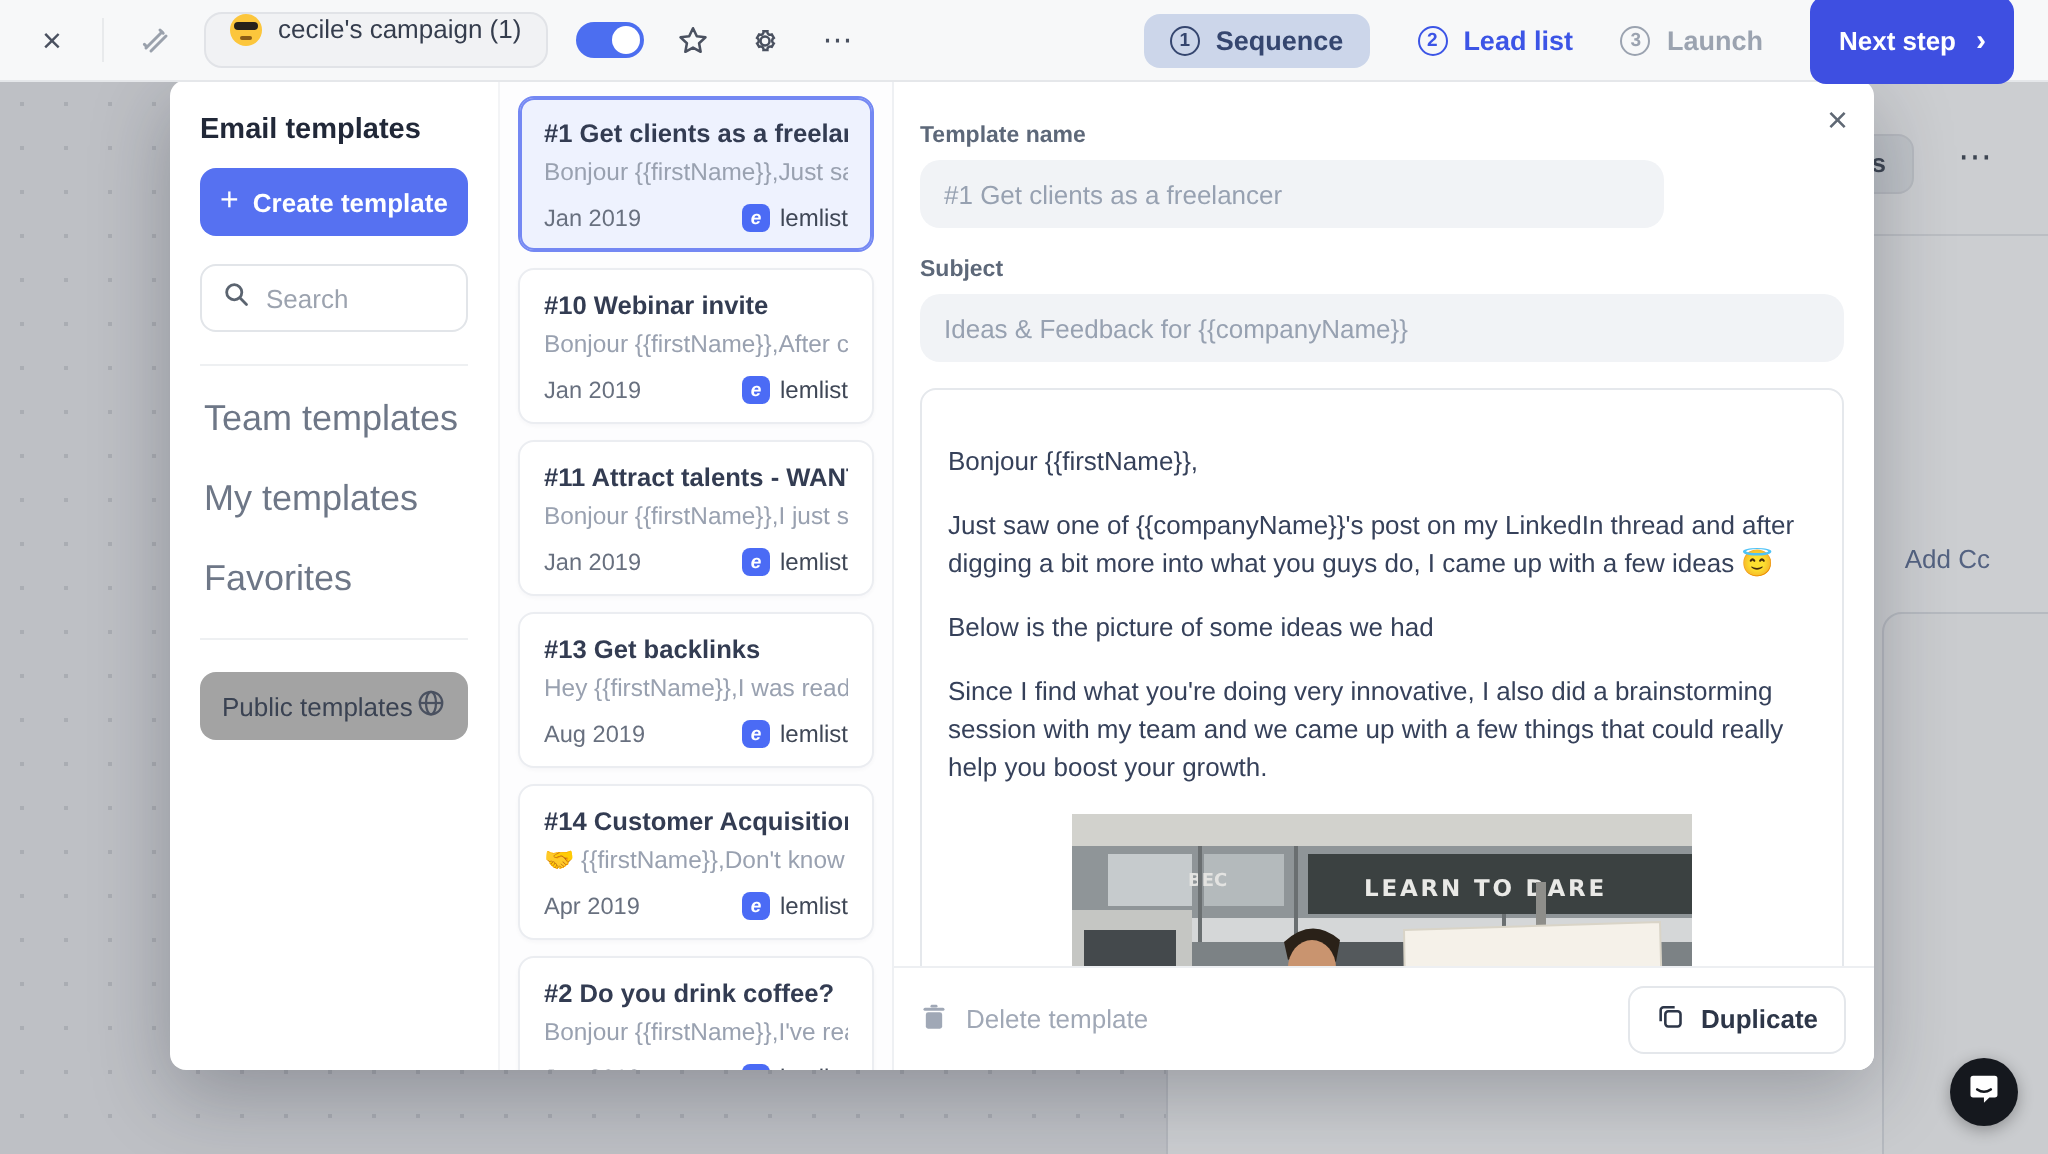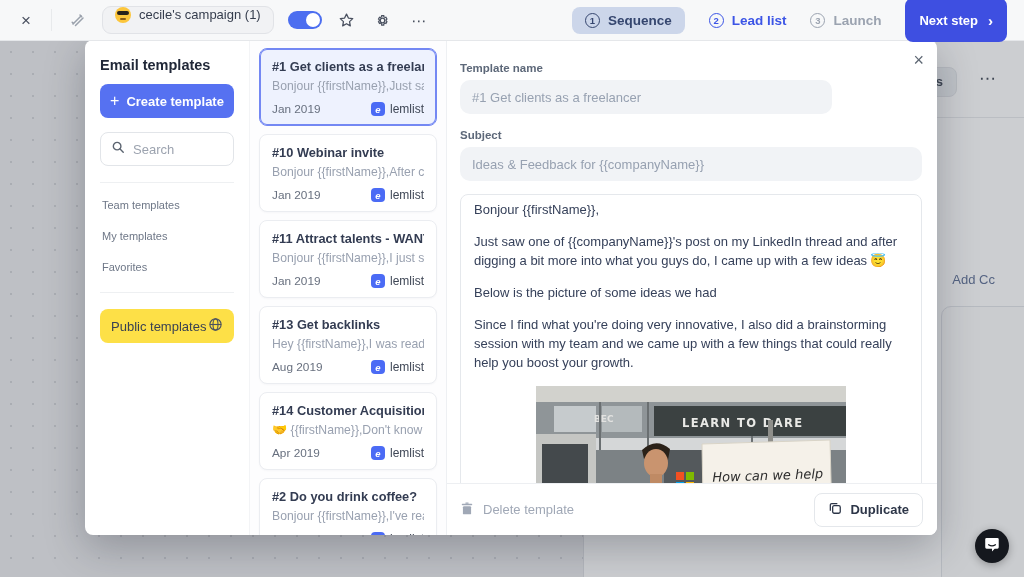--- a/index.html
+++ b/index.html
@@ -56,22 +56,22 @@
   .m-title { font-size:14.5px; font-weight:700; color:#212838; margin-bottom:11px; }
   .create-btn { width:100%; height:34px; border:none; border-radius:8px; background:#5671f1; color:#fff;
                 font-size:13px; font-weight:700; font-family:inherit; cursor:pointer; display:flex;
                 align-items:center; justify-content:center; gap:7px; }
   .create-plus { font-size:16px; font-weight:400; }
   .search-box { margin-top:14px; height:34px; border:1px solid #e2e5e9; border-radius:8px; display:flex;
                 align-items:center; gap:8px; padding:0 10px; background:#fff; }
   .search-box input { border:none; outline:none; width:100%; font-size:13px; color:#374151; font-family:inherit; background:transparent; }
   .search-box input::placeholder { color:#9ca3af; }
   .side-div { height:1px; background:#eef0f2; margin:16px 0; }
-  .nav-item { font-size:11px; color:#6e7787; margin:0 2px 19px; cursor:pointer; }
-  .pub-pill { height:34px; border-radius:8px; background:#fde047; display:flex; align-items:center;
+  .nav-item { font-size:18px; color:#6e7787; margin:0 2px 19px; cursor:pointer; }
+  .pub-pill { height:34px; border-radius:8px; background:#a3a3a3; display:flex; align-items:center;
               justify-content:space-between; padding:0 11px; font-size:13px; color:#3a4252; cursor:pointer; }
 
   
   .m-list { width:198px; flex:0 0 auto; border-left:1px solid #f3f4f6; border-right:1px solid #eef0f3;
             background:#fdfdfe; padding:8px 9px; overflow:hidden; }
   .card { background:#fff; border:1px solid #ebedf1; border-radius:8px; padding:10px 12px 9px; margin-bottom:8px;
           cursor:pointer; box-shadow:0 1px 2px rgba(25,30,50,.03); }
   .card.selected { border:1px solid #7488f3; background:#eef2fe; box-shadow:0 0 0 1px #7488f3 inset; }
   .card-title { font-size:12.8px; font-weight:700; color:#333c52; margin-bottom:5px; white-space:nowrap; overflow:hidden; }
   .card-preview { font-size:12.2px; color:#99a1b0; margin-bottom:9px; white-space:nowrap; overflow:hidden; }
@@ -83,21 +83,21 @@
 
   
   .m-detail { flex:1; position:relative; padding:0 15px 0 13px; }
   .d-close { position:absolute; top:11px; right:13px; font-size:18px; color:#5f6874; cursor:pointer; background:none; border:none; line-height:1; }
   .fld-label { font-size:11.5px; font-weight:700; color:#5d6879; }
   .lbl-1 { margin-top:22px; }
   .lbl-2 { margin-top:15px; }
   .fld-input { margin-top:6px; height:34px; width:100%; background:#f1f3f6; border:none; border-radius:10px;
                padding:0 12px; font-size:13px; color:#97a1b1; font-family:inherit; outline:none; }
   .fld-input.narrow { width:372px; }
-  .body-box { margin-top:13px; height:297px; border:1px solid #e5e8ec; border-radius:8px; padding:6px 13px;
+  .body-box { margin-top:13px; height:297px; border:1px solid #e5e8ec; border-radius:8px; padding:27px 13px;
               overflow:hidden; font-size:13px; color:#36415a; line-height:1.46; }
   .body-box p { margin-bottom:13px; }
   .photo-wrap { width:310px; margin:5px auto 0; }
   .d-footer { position:absolute; left:0; right:0; bottom:0; height:52px; border-top:1px solid #edeff2;
               display:flex; align-items:center; padding:0 14px 0 13px; background:#fff;gap:48px; }
   .del-btn { display:flex; align-items:center; gap:9px; color:#a0a8b6; font-size:13px; background:none; border:none;
              font-family:inherit; cursor:pointer; }
   .f-spacer { flex:1; }
   .dup-btn { display:flex; align-items:center; gap:8px; height:34px; padding:0 13px; background:#fff;
              border:1px solid #e4e7eb; border-radius:8px; font-size:13px; font-weight:700; color:#2d3648;

